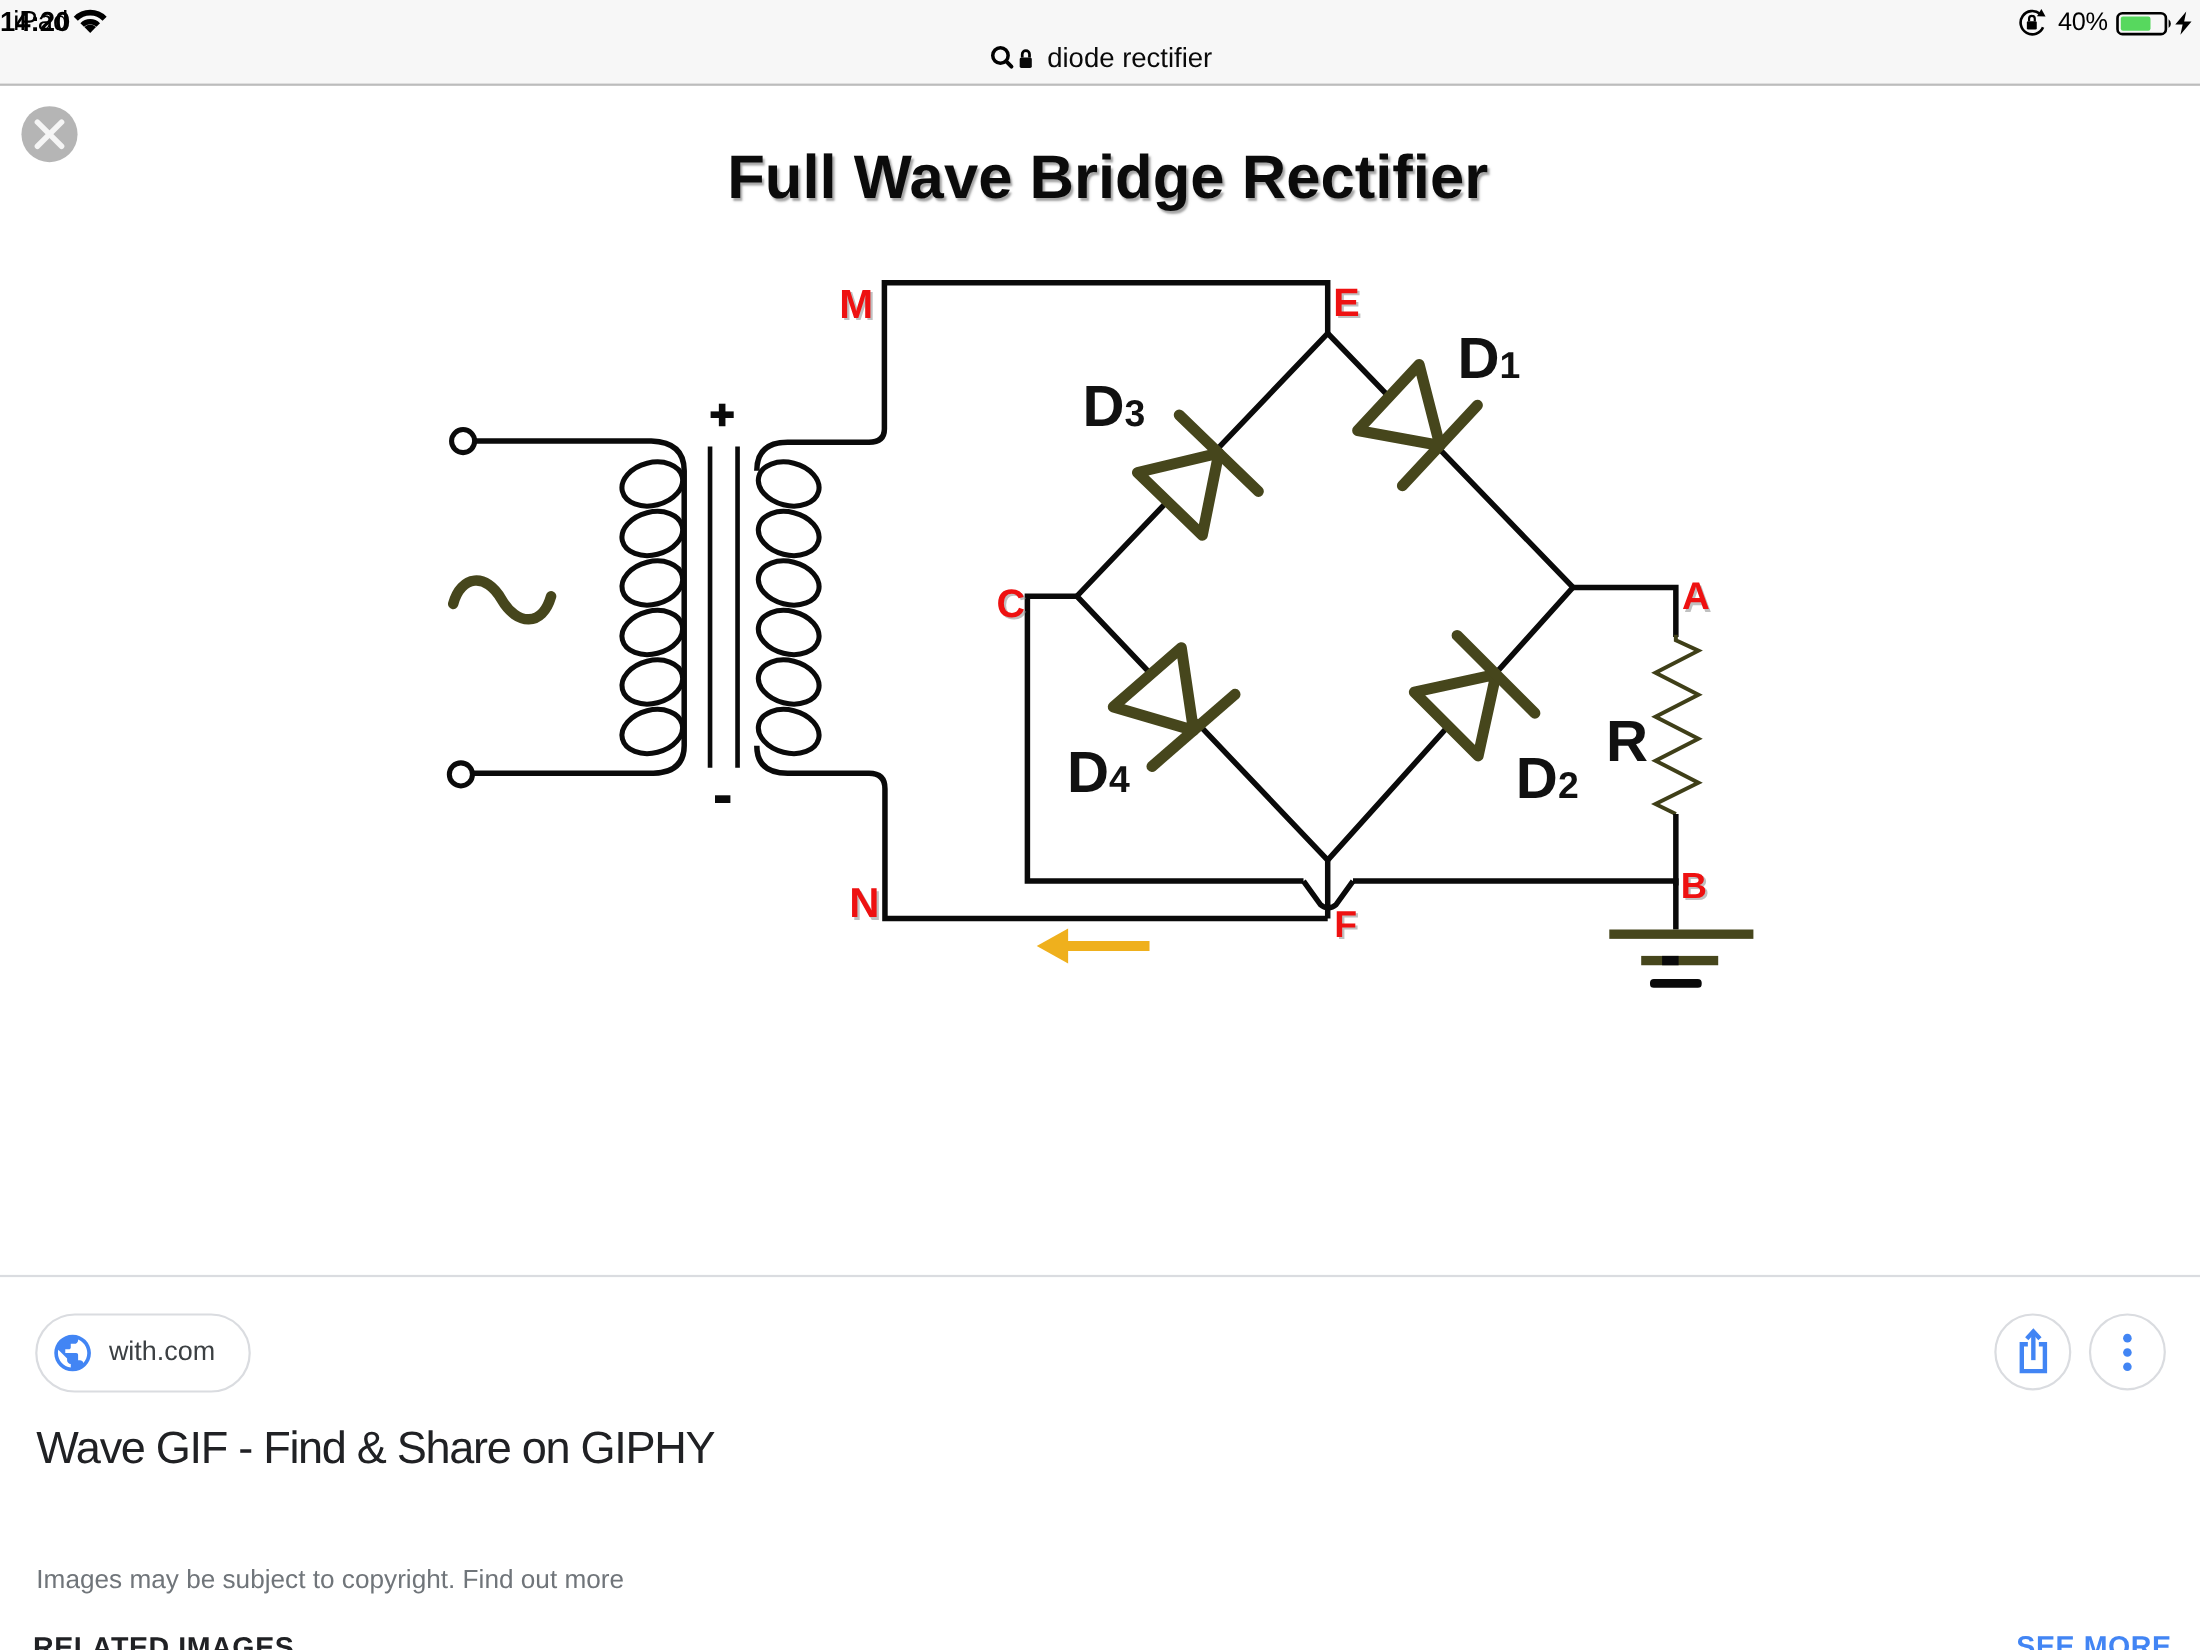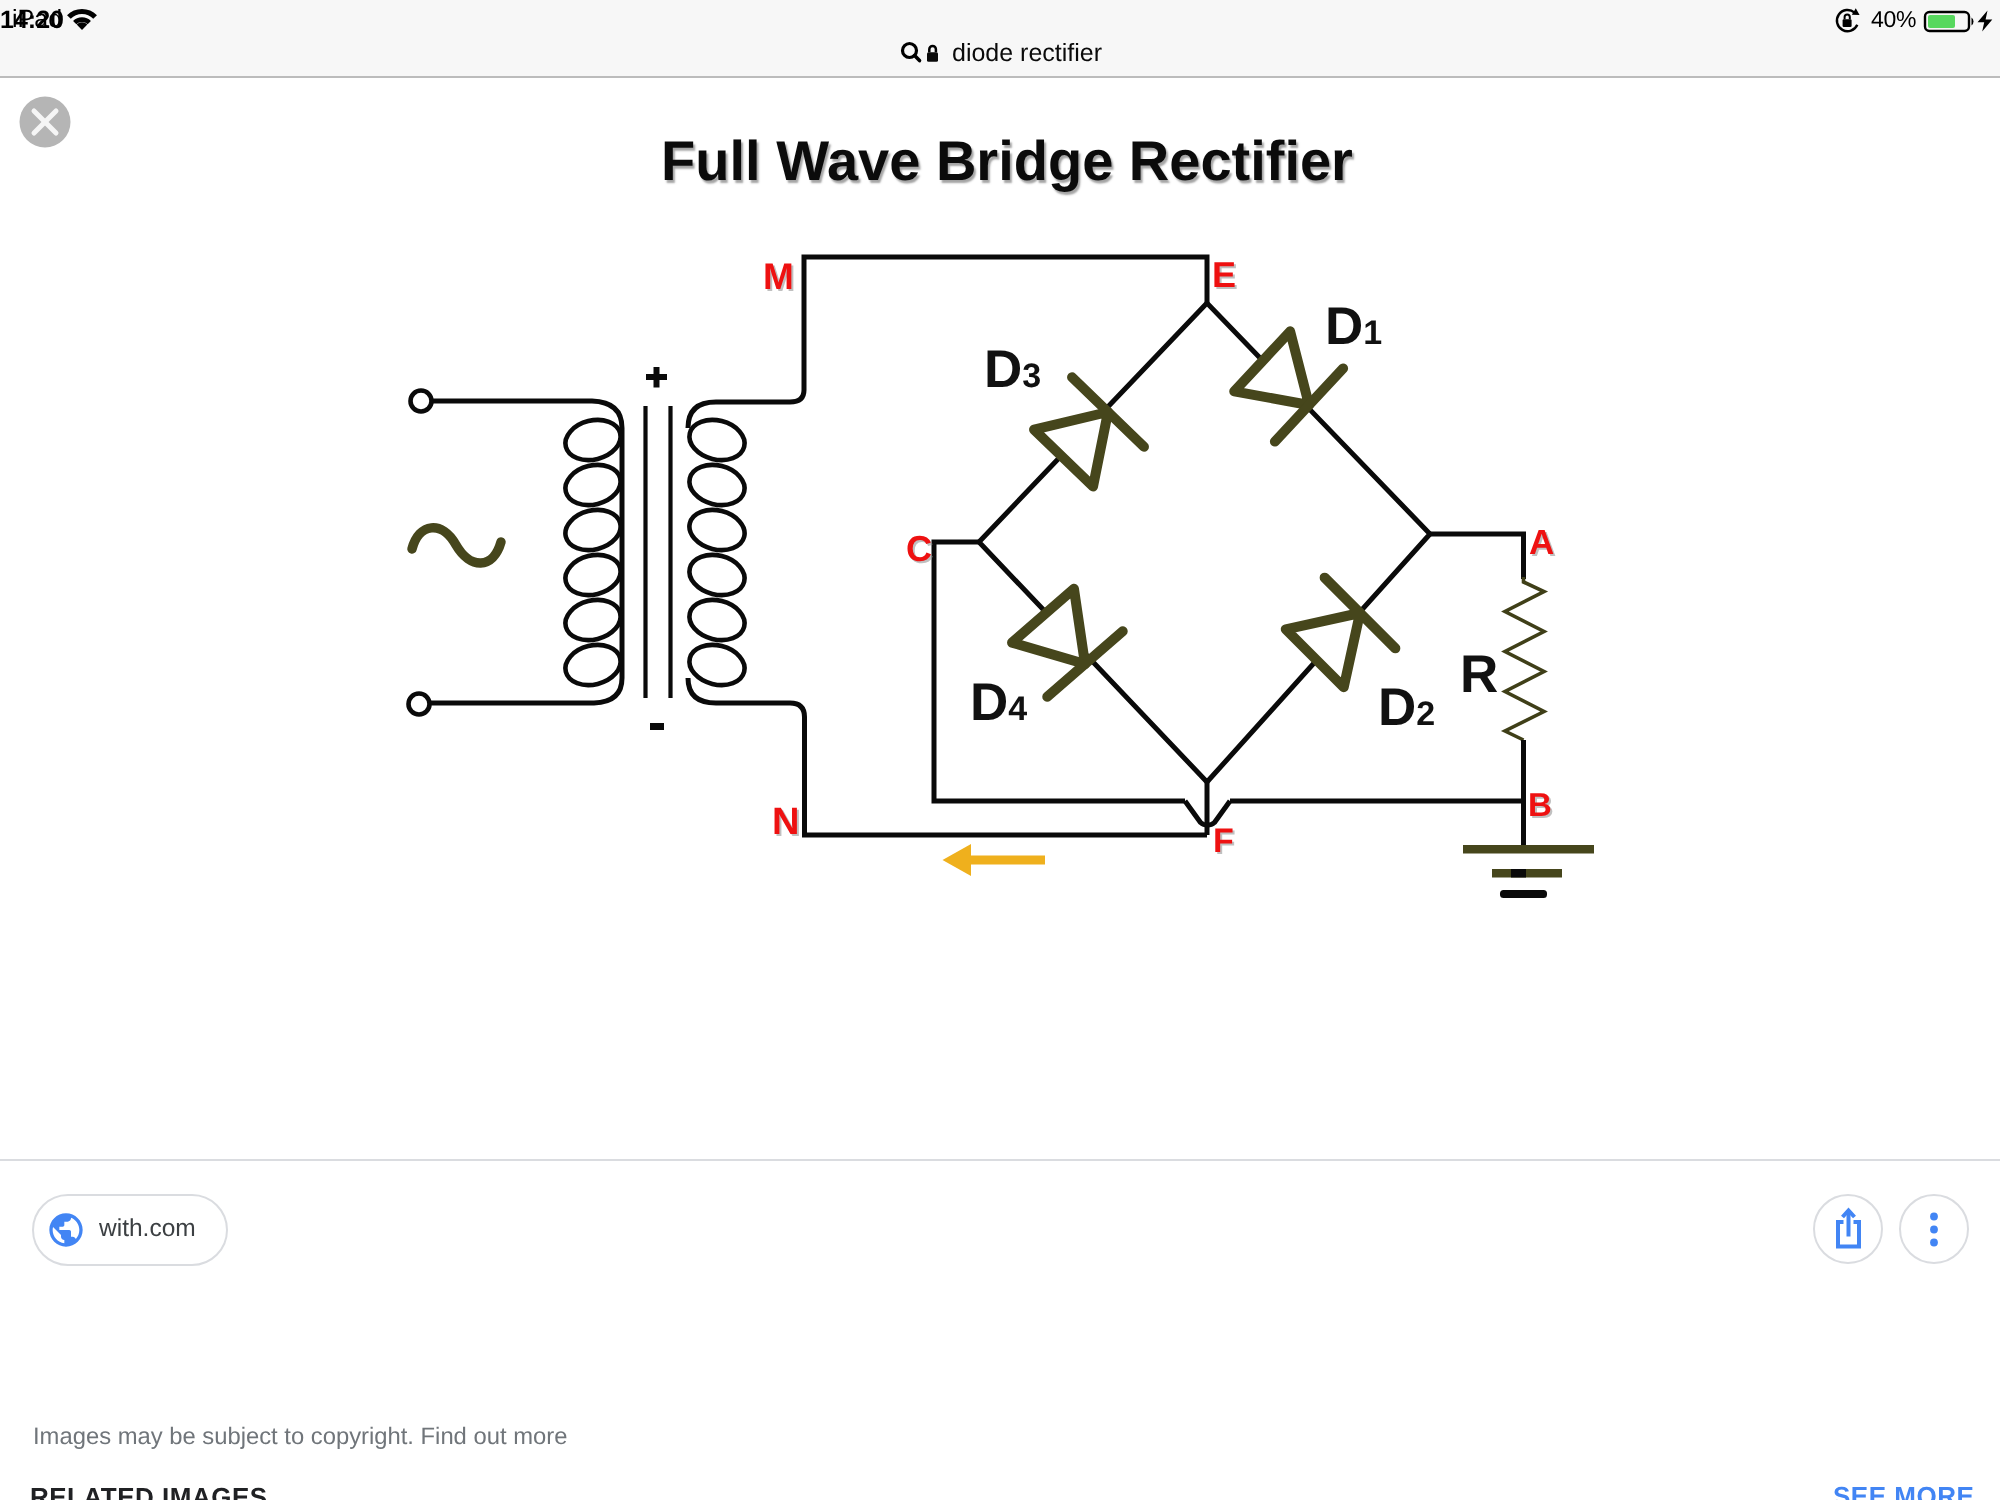--- a/index.html
+++ b/index.html
@@ -205,18 +205,19 @@
   </svg>
 
   <div class="abs" style="left:0;top:1159px;width:2000px;height:2px;background:#dadce0"></div>
 
   <div class="abs" style="left:32px;top:1194px;width:196px;height:72px;border:2px solid #dadce0;border-radius:36px;background:#fff"></div>
   <div class="abs" style="left:99px;top:1215px;font-size:24.5px;color:#3c4043">with.com</div>
 
   <div class="abs" style="left:1813px;top:1194px;width:70px;height:70px;border:2px solid #dadce0;border-radius:50%;background:#fff"></div>
   <div class="abs" style="left:1899px;top:1194px;width:70px;height:70px;border:2px solid #dadce0;border-radius:50%;background:#fff"></div>
 
+  <div id="h1" class="abs" style="left:33px;top:1293px;font-size:41px;letter-spacing:-1.2px;color:#202124">Wave GIF - Find &amp; Share on GIPHY</div>
   <div id="copy" class="abs" style="left:33px;top:1423px;font-size:23.8px;color:#70757a">Images may be subject to copyright. <span style="color:#70757a">Find out more</span></div>
 
   <div class="abs" style="left:30px;top:1482px;font-size:26px;font-weight:bold;color:#202124;letter-spacing:0.5px">RELATED IMAGES</div>
   <div class="abs" style="left:1833px;top:1481px;font-size:26px;font-weight:bold;color:#4285f4;letter-spacing:0.5px">SEE MORE</div>
 
 </div>
 
 </body></html>

